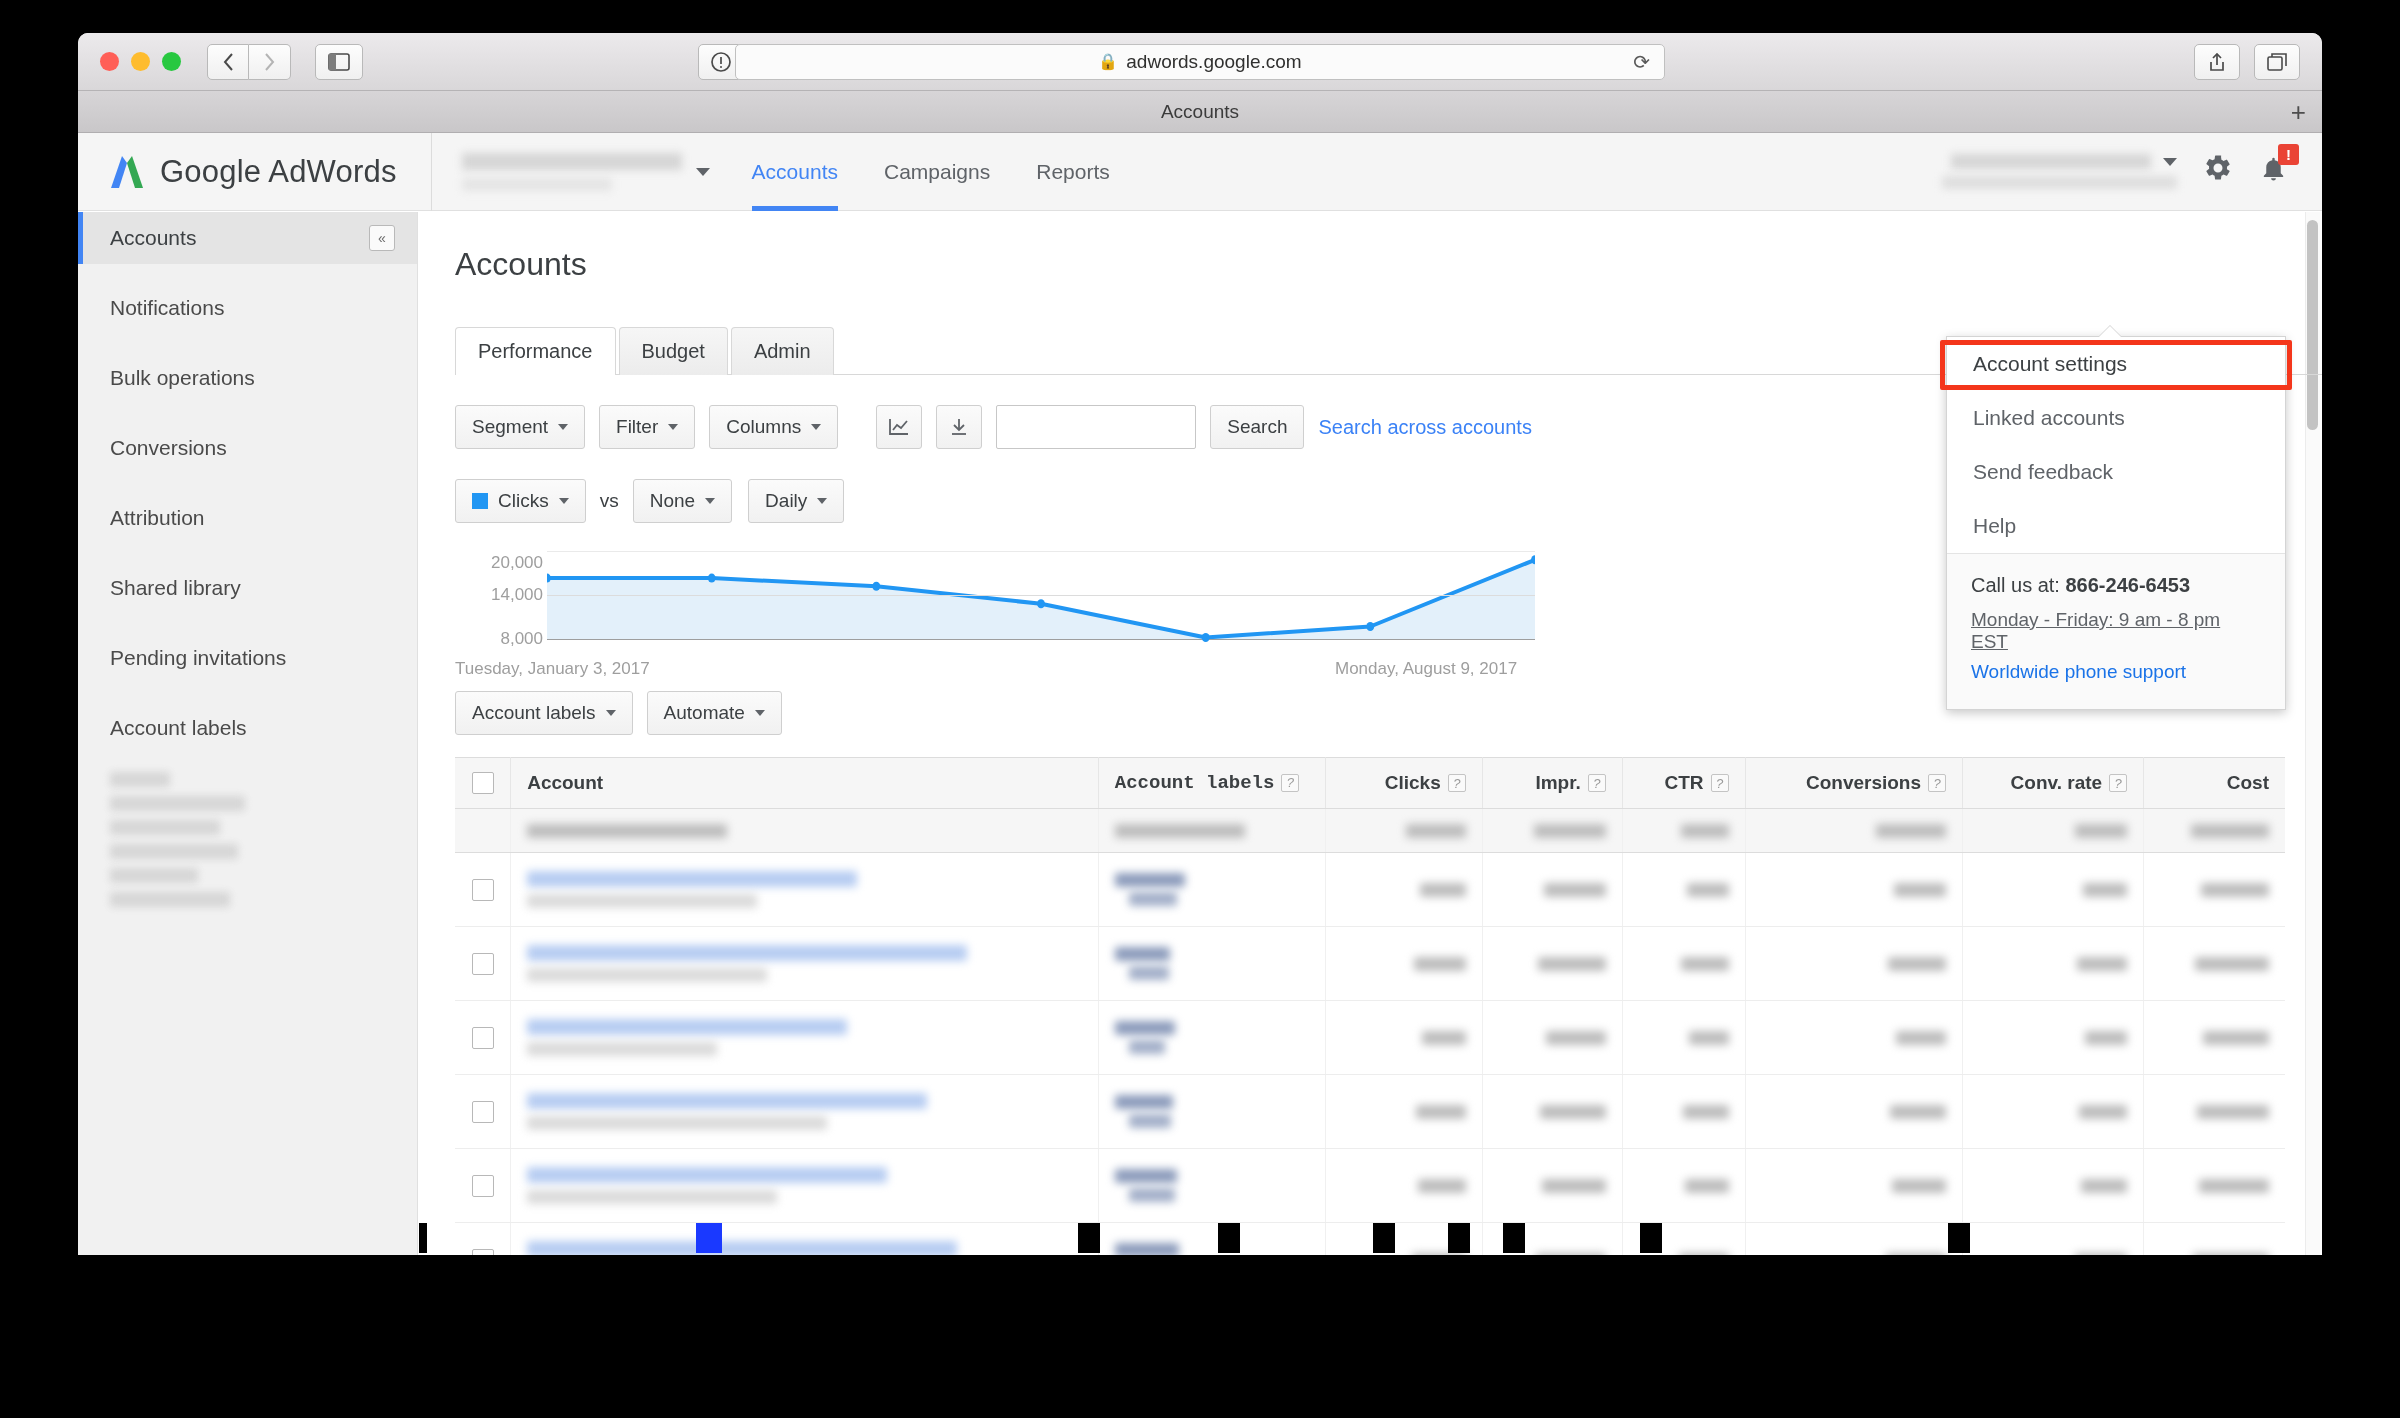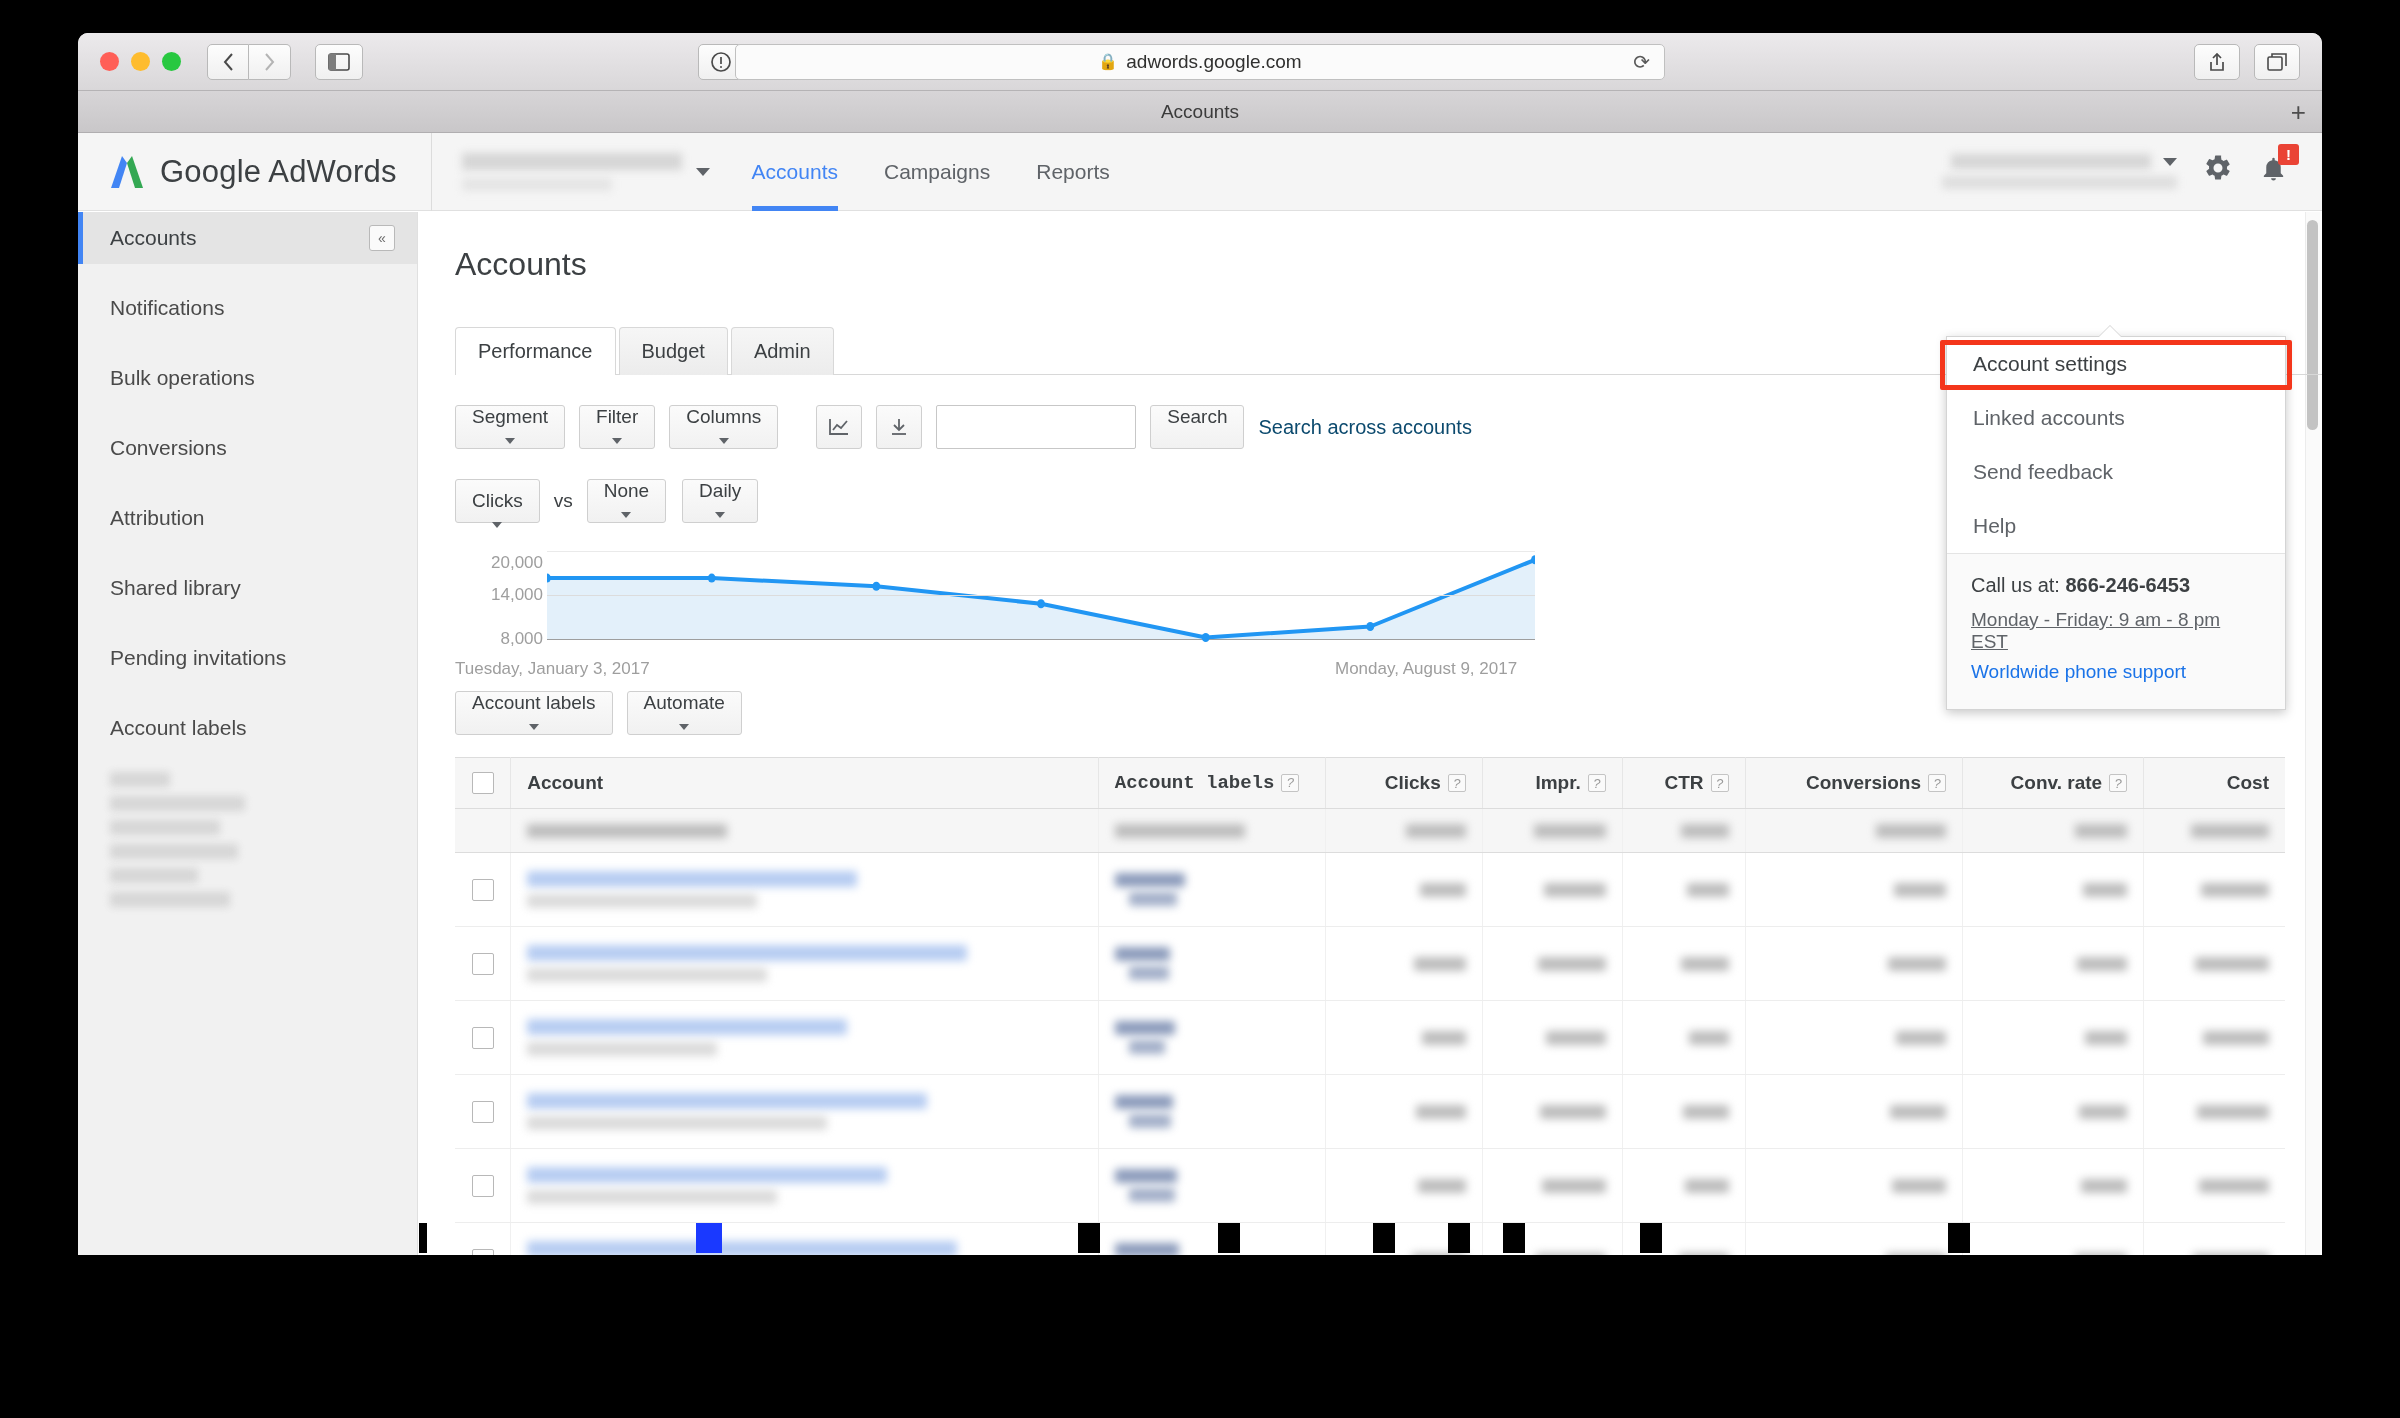--- a/index.html
+++ b/index.html
@@ -190,30 +190,30 @@
   .tab.active::after {
     content:''; position:absolute; left:0; right:0; bottom:-1px; height:2px; background:#fff; z-index:3;
   }
 
   .toolbar-row { display:flex; align-items:center; gap: 14px; margin: 30px 0 0 36px; }
   .btn {
     height: 44px; padding: 0 16px;
     border:1px solid #cfcfcf; border-radius:3px;
     background: linear-gradient(#fbfbfb,#f1f1f1);
     font-size: 19px; color: #3c4043;
-    display:flex; align-items:center; gap:10px;flex-direction:column;
+    display:flex; align-items:center; gap:10px;
   }
   .btn .mini-caret { width:0;height:0;border-left:5px solid transparent;border-right:5px solid transparent;border-top:6px solid #5f6368; }
   .icon-btn { width: 46px; padding:0; justify-content:center; font-size: 21px; color:#5f6368; }
   .search-input {
     width: 200px; height: 44px;
     border: 1px solid #c7c7c7; border-radius: 2px;
     background:#fff;
   }
-  .link { color:#0c4a6e; font-size: 20px; }
+  .link { color:#3b82f6; font-size: 20px; }
   .sep { width: 10px; }
 
   .swatch { width:16px; height:16px; background:#2196f3; display:inline-block; }
 
   
   .chart-area { margin: 24px 0 0 36px; position: relative; width: 1360px; height: 110px; }
   .ylab {
     position:absolute; right: calc(100% - 88px); font-size: 17px; color: #9e9e9e; text-align:right;
     transform: translateY(-50%);
   }

